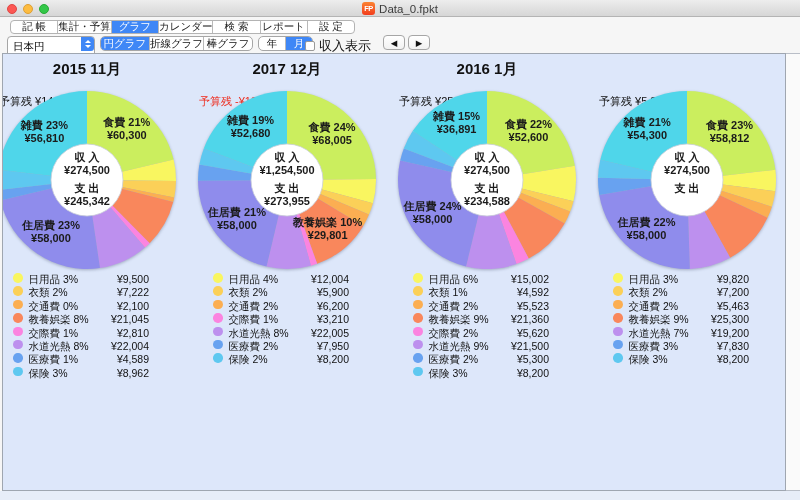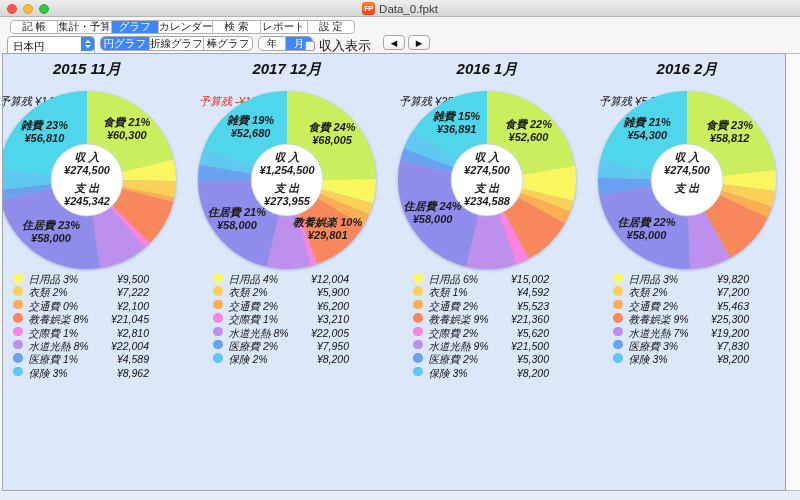--- a/index.html
+++ b/index.html
@@ -47,21 +47,21 @@
   .seg .seg-btn.selected{background:#3f87f6;color:#fff;}
   .chk{position:absolute;left:305px;top:2px;display:flex;align-items:center;gap:4px;font-size:13px;color:#111;}
   .chk .box{width:10px;height:10px;background:#fff;border:1px solid #999;border-radius:2px;}
   .nav-btn{position:absolute;top:0px;width:22px;height:15px;background:linear-gradient(#fff,#f2f2f2);
            border:1px solid #a6a6a6;border-radius:4px;display:flex;align-items:center;justify-content:center;
            font-size:8.5px;color:#111;padding:0;}
   .nav-prev{left:383px;} .nav-next{left:408px;}
 
   
   .panel{position:absolute;left:2px;top:53px;width:784px;height:438px;background:#dde7fa;
-         border:1px solid #9fa6b0;overflow:hidden;font-style:italic;}
+         border:1px solid #9fa6b0;overflow:hidden;}
   .scroll-gutter{position:absolute;left:786px;top:53px;width:14px;height:438px;background:#fafafa;
          border-top:1px solid #b9bec7;border-bottom:1px solid #b9bec7;}
   .bottom-strip{position:absolute;left:0;top:491px;width:800px;height:9px;background:#e7edf8;}
 
   
   .chart-block{position:absolute;top:0;bottom:0;width:200px;}
   .chart-title{position:absolute;left:0;width:200px;top:6px;text-align:center;
                font-size:15px;font-weight:bold;color:#111;}
   .budget{position:absolute;left:12px;top:40px;font-size:11px;color:#111;white-space:nowrap;}
   .budget.negative{color:#ee2c1e;}
@@ -361,21 +361,20 @@
               <span class="legend-amount">¥5,300</span>
             </div>
             <div class="legend-row">
               <span class="legend-dot" style="background: rgb(94, 200, 240);"></span>
               <span class="legend-label">保険 3%</span>
               <span class="legend-amount">¥8,200</span>
             </div>
           </div>
         </div>
         <div class="chart-block" style="left: 584px;">
-          <div class="chart-title">2016 2月</div>
           <div class="budget">予算残 ¥5,875</div>
           <svg width="184" height="184" class="pie-svg">
             <path d="M92,92 L92.00,3.00 A89,89 0 0 1 180.39,81.64 Z" fill="#cbee5e"></path>
             <path d="M92,92 L180.39,81.64 A89,89 0 0 1 180.29,103.19 Z" fill="#f9f660"></path>
             <path d="M92,92 L180.29,103.19 A89,89 0 0 1 176.92,118.65 Z" fill="#fbd058"></path>
             <path d="M92,92 L176.92,118.65 A89,89 0 0 1 172.55,129.84 Z" fill="#fbae52"></path>
             <path d="M92,92 L172.55,129.84 A89,89 0 0 1 135.14,169.85 Z" fill="#f9875c"></path>
             <path d="M92,92 L135.14,169.85 A89,89 0 0 1 94.79,180.96 Z" fill="#bd90ee"></path>
             <path d="M92,92 L94.79,180.96 A89,89 0 0 1 4.25,106.89 Z" fill="#8f8cec"></path>
             <path d="M92,92 L4.25,106.89 A89,89 0 0 1 3.03,89.73 Z" fill="#68a2f0"></path>

